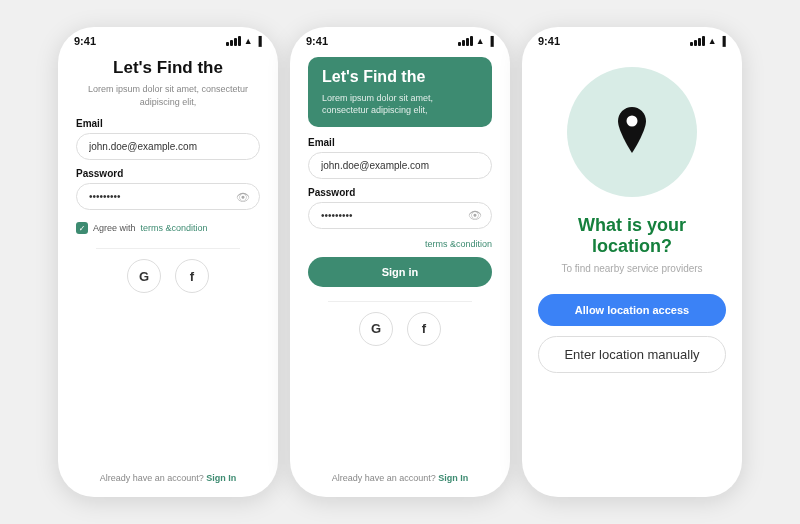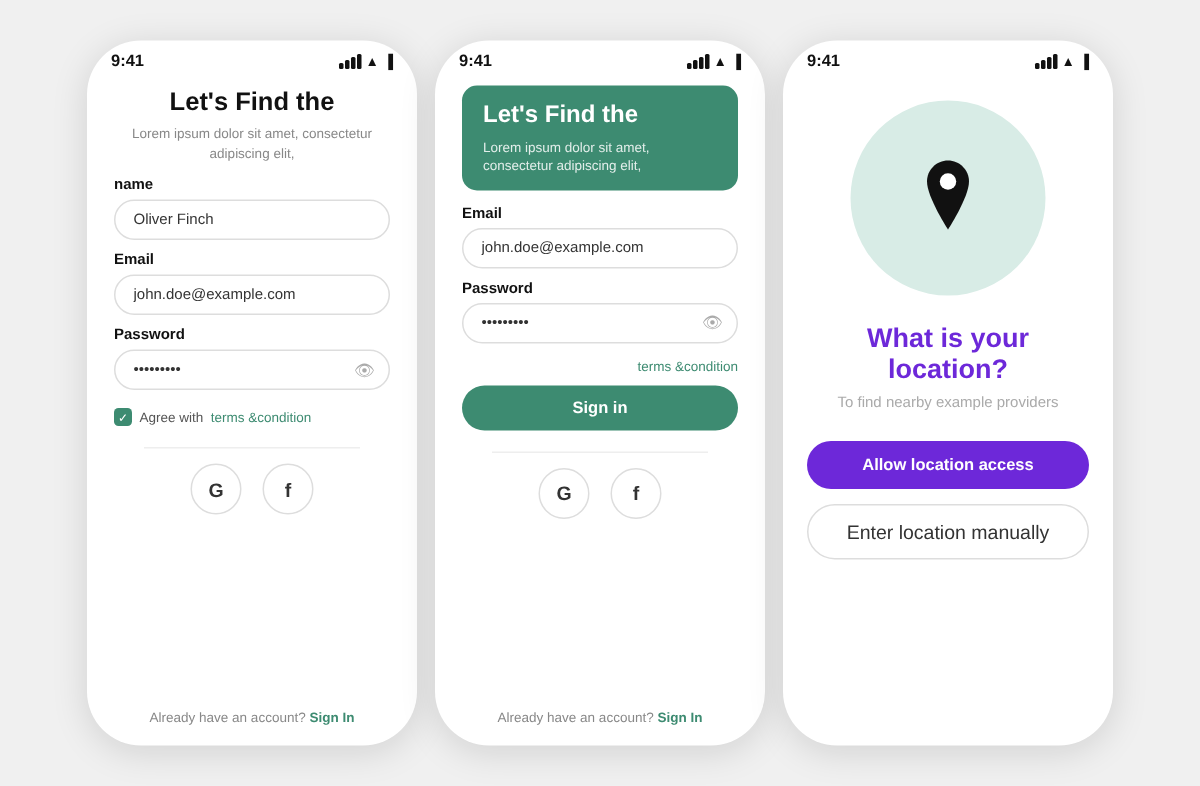--- a/index.html
+++ b/index.html
@@ -242,32 +242,32 @@
       margin-bottom: 18px;
       flex-shrink: 0;
     }
     .pin-icon svg {
       width: 54px;
       height: 54px;
     }
     .location-title {
       font-size: 18px;
       font-weight: 700;
-      color: #6d28d9;
+      color: #15803d;
       text-align: center;
       margin-bottom: 6px;
     }
     .location-subtitle {
       font-size: 10px;
       color: #aaa;
       text-align: center;
       margin-bottom: 20px;
     }
     .btn-location-primary {
-      background: #6d28d9;
+      background: #3b82f6;
       color: white;
       border: none;
       border-radius: 24px;
       width: 100%;
       padding: 10px;
       font-size: 11px;
       font-weight: 600;
       cursor: pointer;
       margin-bottom: 10px;
     }
@@ -302,24 +302,20 @@
         <span class="battery-icon">▐</span>
       </div>
     </div>
     <div class="screen-content">
       <div class="signup-header">
         <h1>Let's Find the</h1>
         <p>Lorem ipsum dolor sit amet,
 consectetur adipiscing elit,</p>
       </div>
       <div class="form-group">
-        <label class="form-label">name</label>
-        <input class="form-input" type="text" value="Oliver Finch" style="">
-      </div>
-      <div class="form-group">
         <label class="form-label">Email</label>
         <input class="form-input" type="email" value="john.doe@example.com" style="">
       </div>
       <div class="form-group">
         <label class="form-label">Password</label>
         <div class="input-wrapper">
           <input type="password" value="password1" style="">
           <span class="eye-icon">👁</span>
         </div>
       </div>
@@ -401,19 +397,19 @@
     <div class="location-screen">
       <div class="location-circle">
         <span class="pin-icon">
           <svg viewBox="0 0 54 54" fill="none" xmlns="http://www.w3.org/2000/svg">
             <path d="M27 4C19.268 4 13 10.268 13 18c0 10.5 14 32 14 32s14-21.5 14-32c0-7.732-6.268-14-14-14z" fill="#111"></path>
             <circle cx="27" cy="18" r="5.5" fill="white"></circle>
           </svg>
         </span>
       </div>
       <h2 class="location-title">What is your location?</h2>
-      <p class="location-subtitle">To find nearby example providers</p>
+      <p class="location-subtitle">To find nearby service providers</p>
       <button class="btn-location-primary">Allow location access</button>
       <button class="btn-location-secondary">Enter location manually</button>
     </div>
   </div>
 
 </div>
 
 </body></html>

